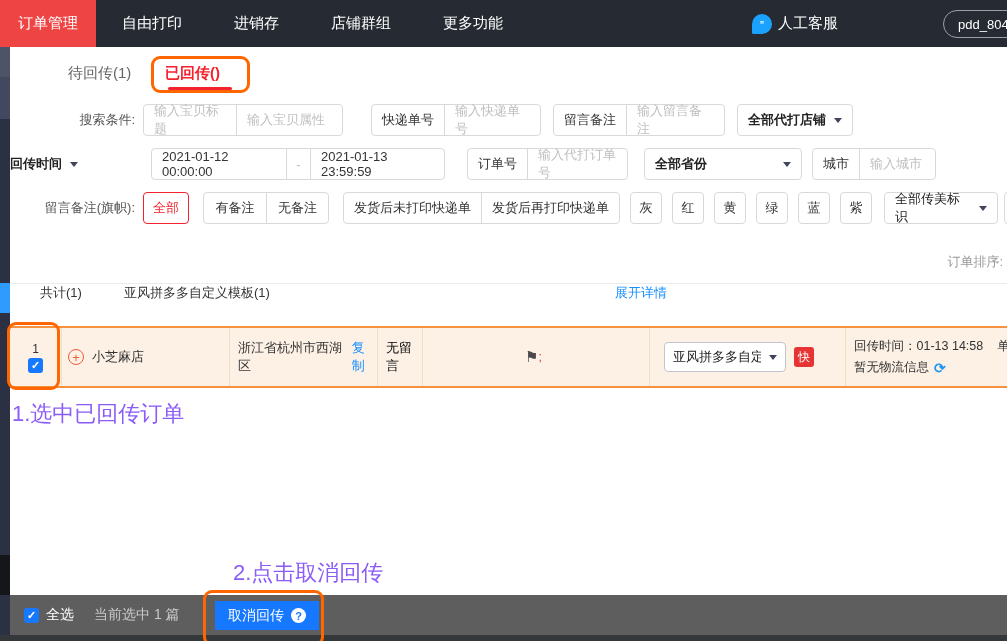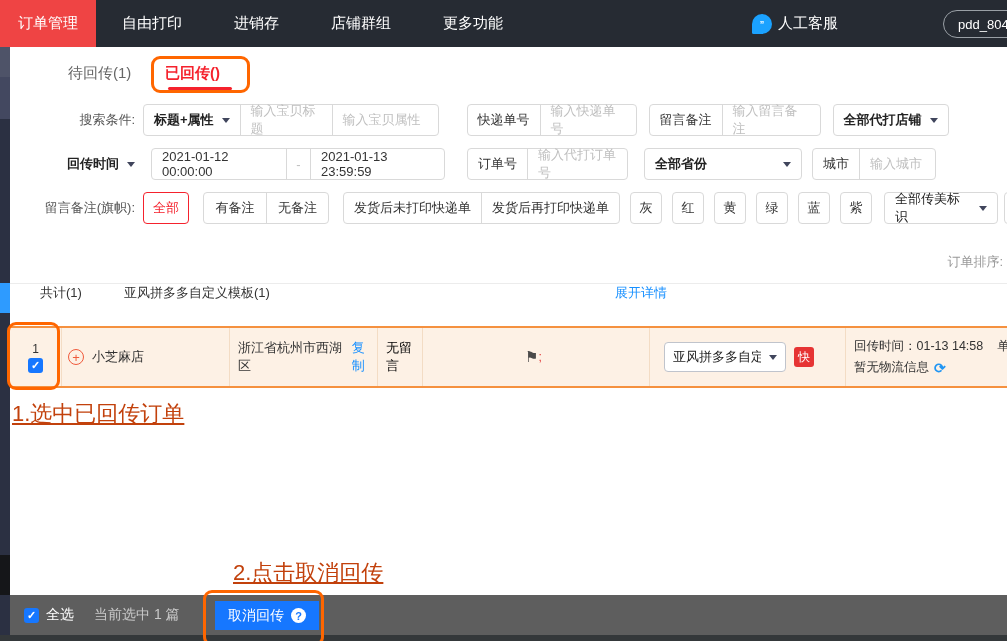--- a/index.html
+++ b/index.html
@@ -29,21 +29,21 @@
   .lseg.dark { top:555px; height:40px; background:#151619; }
   
   .tab { position:absolute; top:64px; font-size:15px; cursor:pointer; }
   .tab.pending { left:68px; color:#666; }
   .tab.returned { left:165px; color:#f5222d; font-weight:bold; }
   .tab-underline { position:absolute; left:168px; top:87px; width:64px; height:3px; background:#f5222d; border-radius:2px; }
   
   .frow { position:absolute; left:10px; right:0; height:32px; display:flex; align-items:center; font-size:13px; }
   .frow.r1 { top:104px; } .frow.r2 { top:148px; } .frow.r3 { top:192px; }
   .flabel { width:125px; text-align:right; margin-right:8px; color:#555; flex:none; }
-  .flabel.boldlbl { color:#222; font-weight:bold; display:flex; justify-content:flex-end; align-items:center; }
+  .flabel.boldlbl { color:#222; font-weight:bold; display:flex; align-items:center; }
   .group { display:flex; align-items:stretch; height:32px; border:1px solid #d9d9d9; border-radius:4px; background:#fff; flex:none; }
   .seg { display:flex; align-items:center; padding:0 10px; color:#333; }
   .seg + .seg { border-left:1px solid #d9d9d9; }
   .seg.bold { font-weight:bold; color:#222; }
   .ph { color:#bfbfbf; }
   .caret { width:0; height:0; border-left:4px solid transparent; border-right:4px solid transparent;
            border-top:5px solid #40455c; margin-left:8px; flex:none; }
   .select { display:flex; align-items:center; justify-content:space-between; height:32px;
             border:1px solid #d9d9d9; border-radius:4px; background:#fff; padding:0 10px; flex:none; color:#222; font-weight:bold; }
   .btn-all { height:32px; min-width:38px; border:1px solid #f5222d; border-radius:4px; color:#f5222d;
@@ -86,21 +86,21 @@
                 display:flex; align-items:center; justify-content:center; font-size:12px; }
   .logi-line1 { color:#333; white-space:nowrap; }
   .logi-line1 .sep { display:inline-block; width:14px; }
   .logi-line2 { color:#333; display:flex; align-items:center; gap:5px; }
   .sync-ico { color:#2196f3; font-size:14px; font-weight:bold; cursor:pointer; }
   
   .anno-box { position:absolute; border:3px solid #ff6600; border-radius:9px; pointer-events:none; }
   .anno-tab { left:151px; top:56px; width:99px; height:37px; }
   .anno-check { left:7px; top:322px; width:53px; height:68px; }
   .anno-btn { left:203px; top:590px; width:121px; height:56px; }
-  .anno-text { position:absolute; color:#c2410c; font-size:22px;text-decoration:underline; }
+  .anno-text { position:absolute; color:#8b5cf6; font-size:22px; }
   .anno-1 { left:12px; top:399px; }
   .anno-2 { left:233px; top:558px; }
   
   .bottombar { position:absolute; left:10px; right:0; top:595px; height:40px; background:#5e5e5e;
                display:flex; align-items:center; padding-left:14px; color:#fff; font-size:14px; }
   .bottombar .selall { margin-left:7px; }
   .bottombar .selcount { margin-left:20px; color:#c9c9c9; }
   .cancel-btn { position:absolute; left:205px; top:6px; height:29px; background:#1677ff; border:none; border-radius:0;
                 color:#fff; font-size:14px; display:flex; align-items:center; gap:7px; padding:0 13px; cursor:pointer;
                 font-family:"Liberation Sans", sans-serif; }
@@ -134,24 +134,20 @@
   <div class="lseg blue"></div>
   <div class="lseg dark"></div>
 
   <div class="tab pending">待回传(1)</div>
   <div class="tab returned">已回传()</div>
   <div class="tab-underline"></div>
 
   <div class="frow r1">
     <div class="flabel">搜索条件:</div>
     <div class="group" style="margin-right:28px">
-      <div class="seg bold">
-        <span>标题+属性</span>
-          <span class="caret"></span>
-      </div>
       <div class="seg ph" style="width:92px">输入宝贝标题</div>
       <div class="seg ph" style="width:106px">输入宝贝属性</div>
     </div>
     <div class="group" style="margin-right:12px">
       <div class="seg">快递单号</div>
       <div class="seg ph" style="width:96px">输入快递单号</div>
     </div>
     <div class="group" style="margin-right:12px">
       <div class="seg">留言备注</div>
       <div class="seg ph" style="width:98px">输入留言备注</div>

